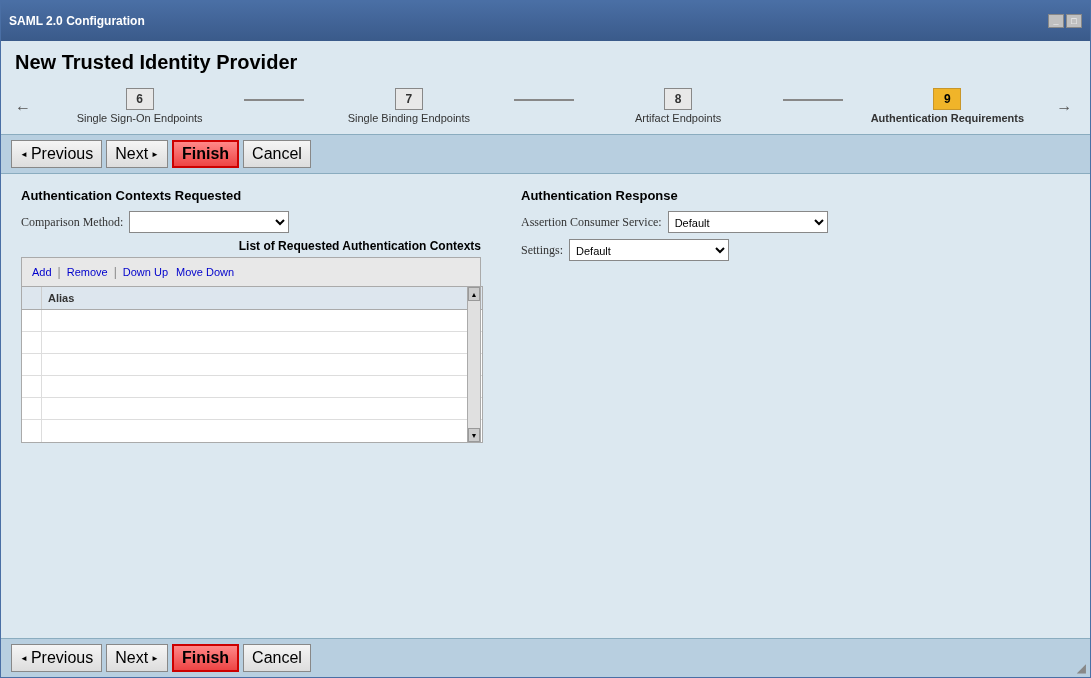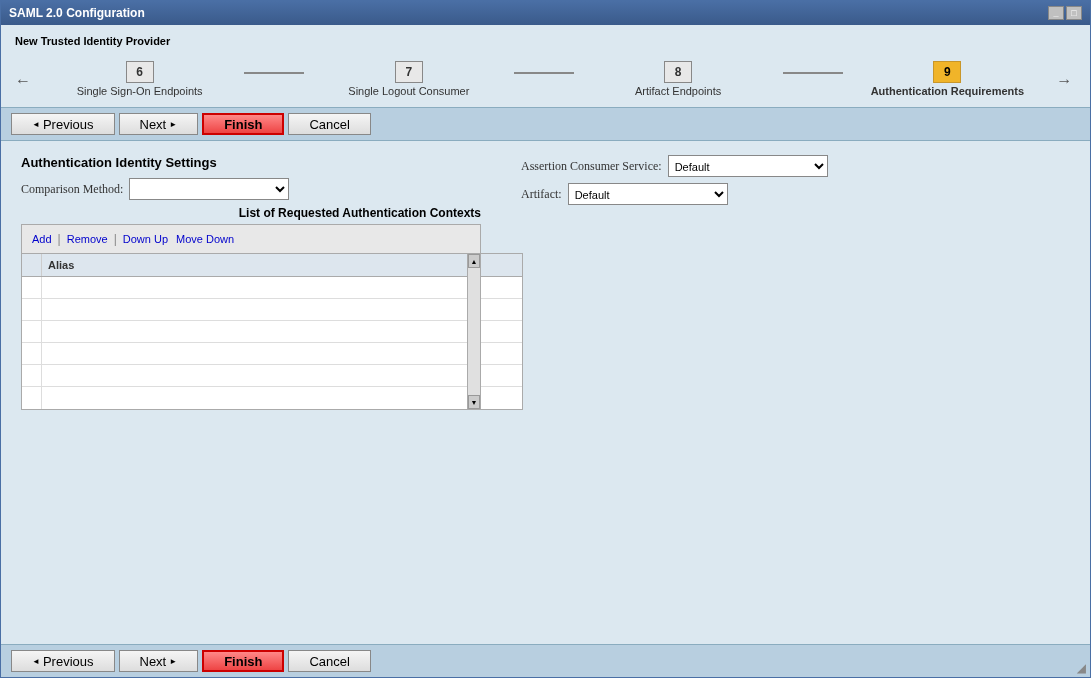--- a/index.html
+++ b/index.html
@@ -14,21 +14,21 @@
     .window {
       width: 1091px;
       height: 678px;
       display: flex;
       flex-direction: column;
       border: 1px solid #4a6fa5;
     }
     .title-bar {
       background: linear-gradient(to bottom, #4a6fa5, #3a5a8a);
       color: white;
-      padding: 4px 8px;
+      padding: 20px 8px;
       font-size: 12px;
       font-weight: bold;
       display: flex;
       align-items: center;
       justify-content: space-between;
       height: 24px;
       flex-shrink: 0;
     }
     .title-bar-buttons {
       display: flex;
@@ -48,21 +48,21 @@
     .main-content {
       flex: 1;
       background: #dce8f0;
       display: flex;
       flex-direction: column;
       overflow: hidden;
     }
     .page-title {
       background: #dce8f0;
       padding: 10px 14px 6px 14px;
-      font-size: 11px;
+      font-size: 20px;
       font-weight: bold;
       color: #000;
     }
     .wizard-steps {
       background: #dce8f0;
       padding: 8px 14px 10px 14px;
       display: flex;
       align-items: center;
     }
     .wizard-arrow-left {
@@ -118,23 +118,23 @@
     .toolbar {
       background: #b8cfe0;
       border-top: 1px solid #8aacbf;
       border-bottom: 1px solid #8aacbf;
       padding: 5px 10px;
       display: flex;
       gap: 4px;
       flex-shrink: 0;
     }
     .btn {
-      height: 22px;
-      padding: 0 20px;
-      font-size: 13px;
+      height: 28px;
+      padding: 0 8px;
+      font-size: 16px;
       border: 1px solid #888;
       cursor: pointer;
       display: flex;
       align-items: center;
       gap: 3px;
       background: linear-gradient(to bottom, #f5f5f5, #ddd);
     }
     .btn-arrow-left::before { content: '◄'; font-size: 8px; }
     .btn-arrow-right::after { content: '►'; font-size: 8px; }
     .btn-finish {
@@ -208,21 +208,21 @@
       border: none;
       padding: 0 4px;
     }
     .list-separator {
       color: #888;
       margin: 0 2px;
     }
     .list-table {
       border: 1px solid #aaa;
       background: white;
-      width: 502px;
+      width: 462px;
     }
     .list-header {
       background: #dde6ee;
       border-bottom: 1px solid #aaa;
       display: flex;
       align-items: center;
     }
     .list-header-checkbox {
       width: 20px;
       display: flex;
@@ -297,21 +297,21 @@
       <div class="step-group">
 
         <div class="step-item">
           <div class="step-number">6</div>
           <div class="step-label">Single Sign-On Endpoints</div>
         </div>
         <div class="step-connector"></div>
 
         <div class="step-item">
           <div class="step-number">7</div>
-          <div class="step-label">Single Logout Consumer</div>
+          <div class="step-label">Single Binding Endpoints</div>
         </div>
         <div class="step-connector"></div>
 
         <div class="step-item">
           <div class="step-number">8</div>
           <div class="step-label">Artifact Endpoints</div>
         </div>
         <div class="step-connector"></div>
 
         <div class="step-item">
@@ -326,21 +326,21 @@
     <div class="toolbar">
       <button class="btn btn-arrow-left">Previous</button>
       <button class="btn btn-arrow-right">Next</button>
       <button class="btn btn-finish">Finish</button>
       <button class="btn">Cancel</button>
     </div>
 
     <div class="form-area">
 
       <div class="form-left">
-        <div class="section-title">Authentication Identity Settings</div>
+        <div class="section-title">Authentication Contexts Requested</div>
 
         <div class="form-row">
           <label class="form-label">Comparison Method:</label>
           <select class="form-select">
             <option value=""></option>
             <option value="exact">exact</option>
             <option value="minimum">minimum</option>
             <option value="maximum">maximum</option>
             <option value="better">better</option>
           </select>
@@ -389,30 +389,31 @@
             </div>
           </div>
           <div style="position:absolute; right:0; top:0; width:14px; height:100%; background:#e0e0e0; border:1px solid #aaa; display:flex; flex-direction:column; align-items:center; justify-content:space-between;">
             <div style="width:12px; height:14px; background:#ccc; border:1px solid #999; display:flex; align-items:center; justify-content:center; font-size:7px;">▲</div>
             <div style="width:12px; height:14px; background:#ccc; border:1px solid #999; display:flex; align-items:center; justify-content:center; font-size:7px;">▼</div>
           </div>
         </div>
       </div>
 
       <div class="form-right">
+        <div class="section-title">Authentication Response</div>
 
         <div class="form-row">
           <label class="form-label">Assertion Consumer Service:</label>
           <select class="form-select">
             <option value="Default">Default</option>
           </select>
         </div>
 
         <div class="form-row">
-          <label class="form-label">Artifact:</label>
+          <label class="form-label">Settings:</label>
           <select class="form-select">
             <option value="Default">Default</option>
           </select>
         </div>
       </div>
 
     </div>
 
     <div class="bottom-toolbar">
       <button class="btn btn-arrow-left">Previous</button>

